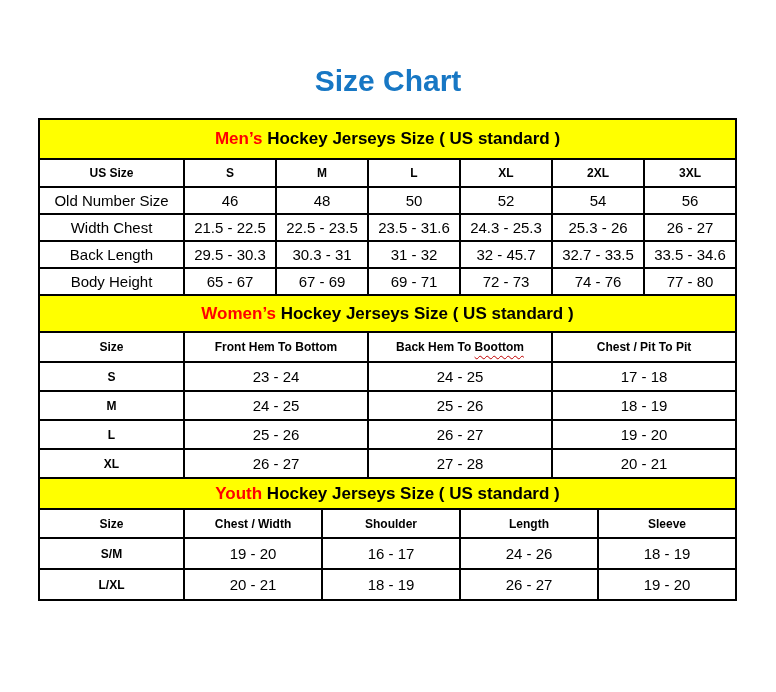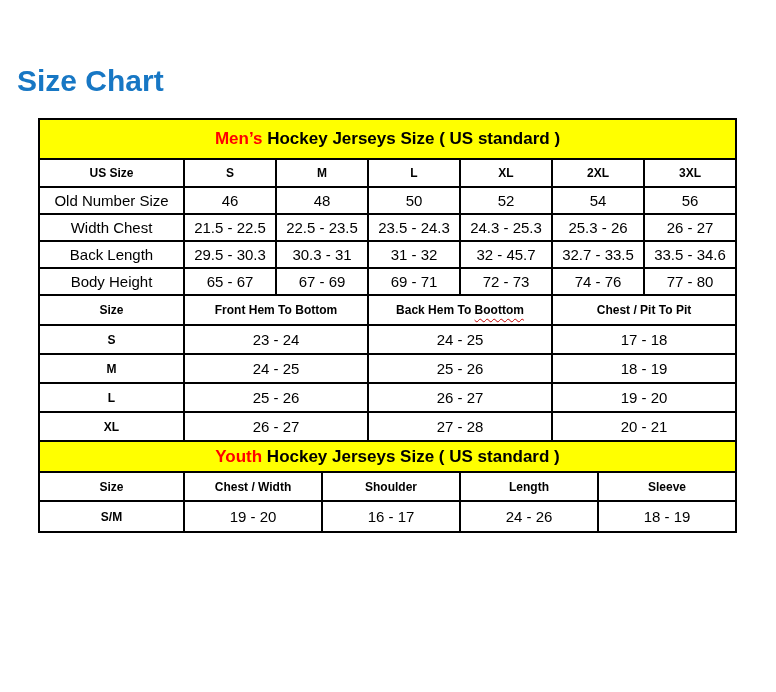--- a/index.html
+++ b/index.html
@@ -6,21 +6,22 @@
     margin: 0;
     padding: 0;
     width: 776px;
     height: 692px;
     background: #ffffff;
     font-family: "Liberation Sans", sans-serif;
     color: #000000;
     overflow: hidden;
   }
   h1.page-title {
-    margin: 64px 0 0 17px;
+    margin: 64px 0 0 0;
+    text-align: center;
     font-size: 30px;
     line-height: 34px;
     font-weight: 700;
     color: #1777C4;
   }
   .tables-wrap {
     margin: 20px 0 0 38px;
     width: 580px;
   }
   table.size-table {
@@ -111,21 +112,21 @@
           <td class="data">48</td>
           <td class="data">50</td>
           <td class="data">52</td>
           <td class="data">54</td>
           <td class="data">56</td>
         </tr>
         <tr class="data-row">
           <td class="row-label">Width Chest</td>
           <td class="data">21.5 - 22.5</td>
           <td class="data">22.5 - 23.5</td>
-          <td class="data">23.5 - 24.3</td>
+          <td class="data">23.5 - 31.6</td>
           <td class="data">24.3 - 25.3</td>
           <td class="data">25.3 - 26</td>
           <td class="data">26 - 27</td>
         </tr>
         <tr class="data-row">
           <td class="row-label">Back Length</td>
           <td class="data">29.5 - 30.3</td>
           <td class="data">30.3 - 31</td>
           <td class="data">31 - 32</td>
           <td class="data">32 - 45.7</td>
@@ -145,20 +146,23 @@
     </table>
 
     <table class="size-table women">
       <colgroup>
         <col class="label-col">
           <col>
           <col>
           <col>
       </colgroup>
       <tbody>
+        <tr class="banner-row">
+          <td class="banner-cell" colspan="4"><span class="hl">Women’s</span><span> Hockey Jerseys Size ( US standard )</span></td>
+        </tr>
         <tr class="header-row">
           <th>Size</th>
           <th>Front Hem To Bottom</th>
           <th><span>Back Hem To </span><span class="squiggle">Boottom</span></th>
           <th>Chest / Pit To Pit</th>
         </tr>
         <tr class="data-row">
           <th class="row-head">S</th>
           <td class="data">23 - 24</td>
           <td class="data">24 - 25</td>
@@ -204,17 +208,24 @@
           <th>Length</th>
           <th>Sleeve</th>
         </tr>
         <tr class="data-row">
           <th class="row-head">S/M</th>
           <td class="data">19 - 20</td>
           <td class="data">16 - 17</td>
           <td class="data">24 - 26</td>
           <td class="data">18 - 19</td>
         </tr>
+        <tr class="data-row">
+          <th class="row-head">L/XL</th>
+          <td class="data">20 - 21</td>
+          <td class="data">18 - 19</td>
+          <td class="data">26 - 27</td>
+          <td class="data">19 - 20</td>
+        </tr>
       </tbody>
     </table>
 
   </div>
 </main>
 
 </body></html>

